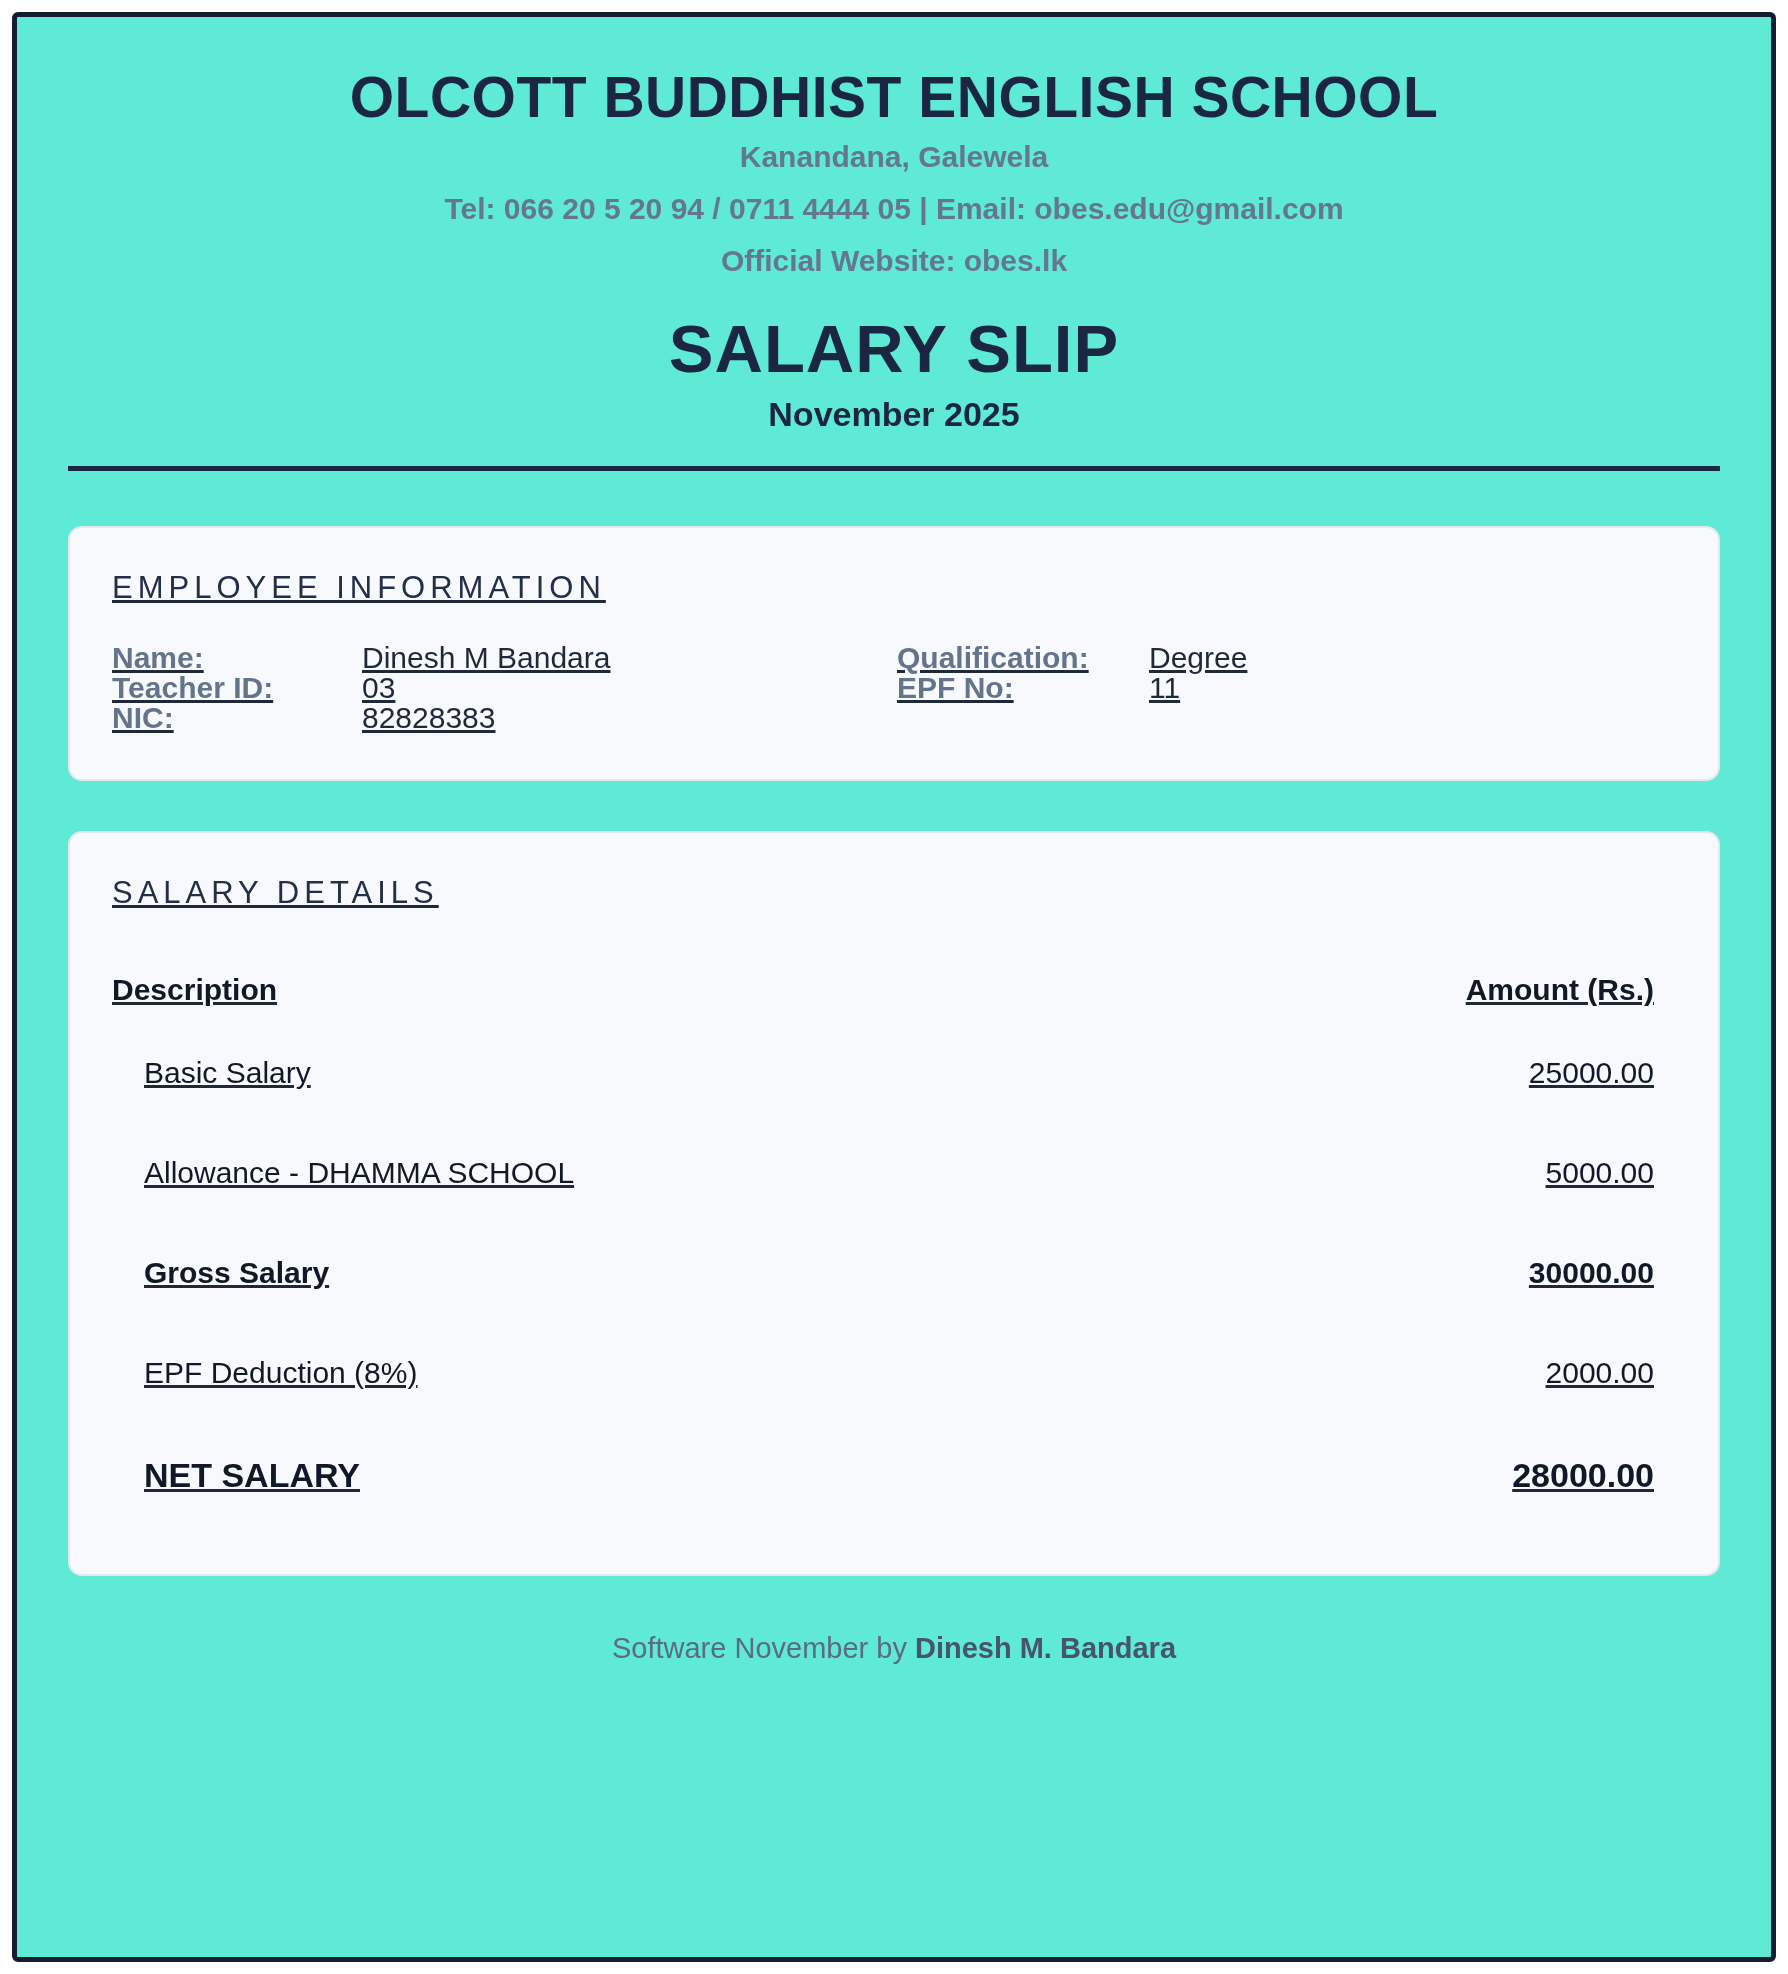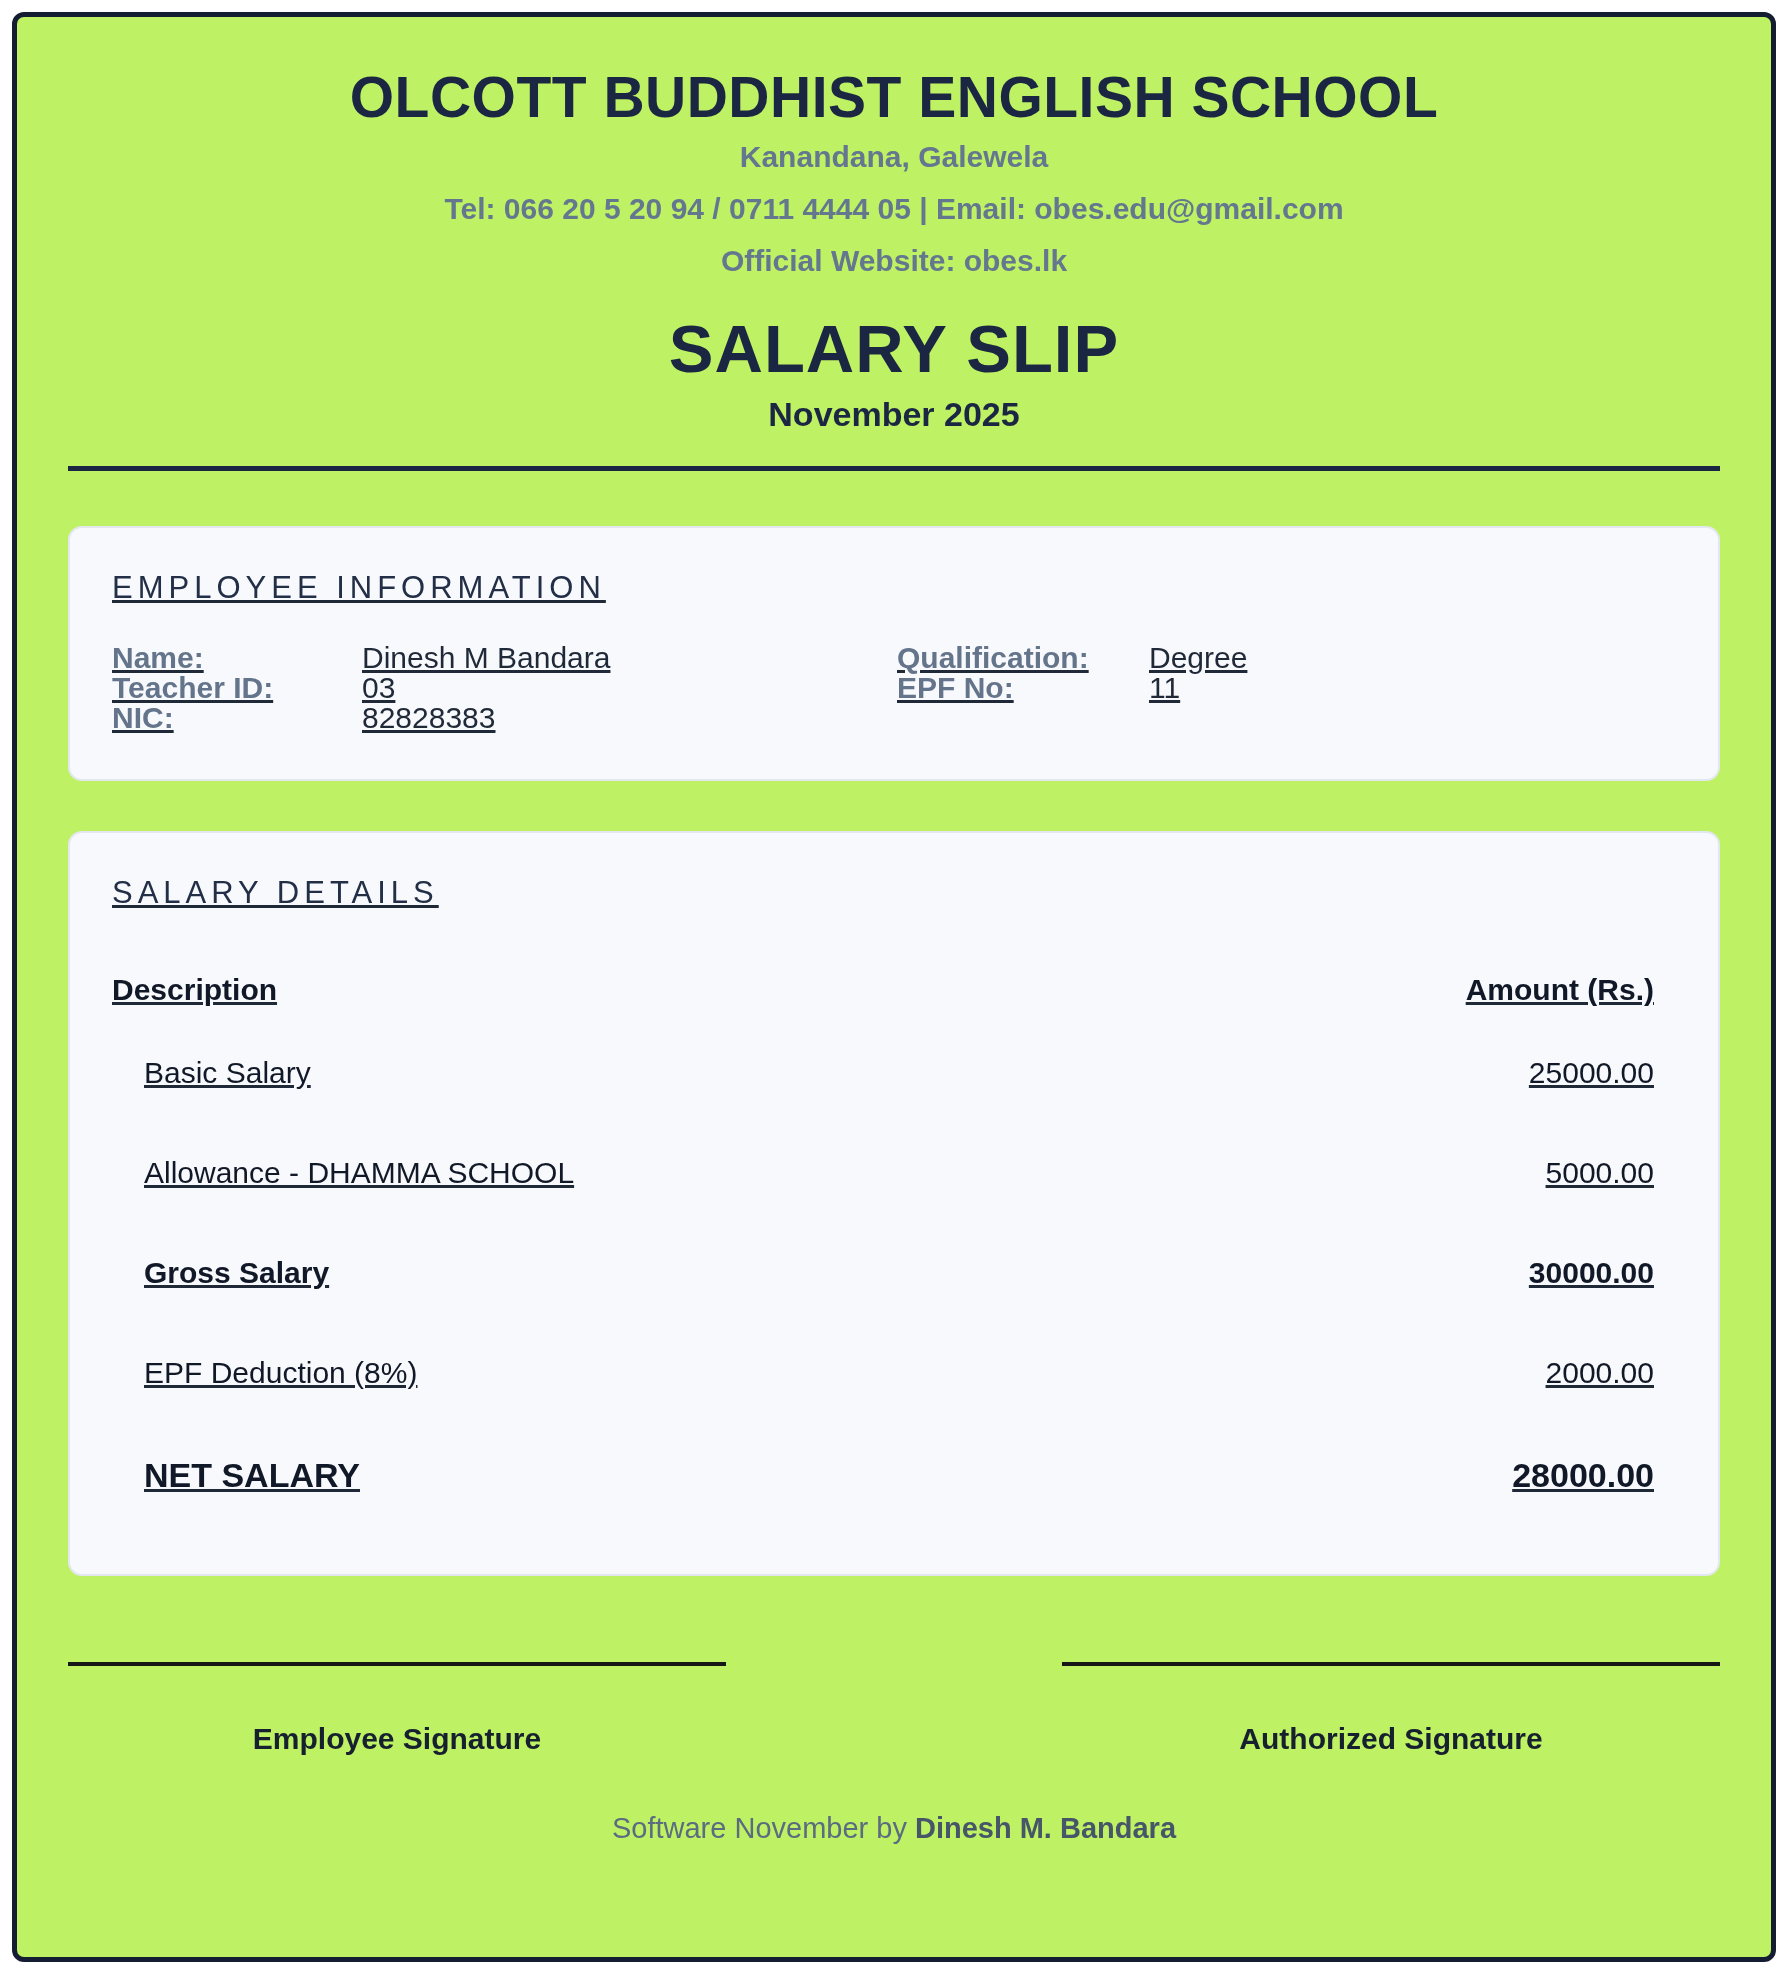--- a/index.html
+++ b/index.html
@@ -19,23 +19,23 @@
   html,body{background:#ffffff;}
   body{
     width:1788px;height:1974px;
     font-family:"Liberation Sans", sans-serif;
     color:var(--value);
   }
   .frame{
     margin:12px;
     width:1764px;height:1950px;
     border:5px solid var(--frame);
-    border-radius:12px;
+    border-radius:6px;
     padding:46px 51px 40px 51px;
-    background:#bef264;
+    background:#5eead4;
     overflow:hidden;
   }
   
   .doc-header{text-align:center;}
   .school-name{
     font-size:57px;font-weight:800;color:var(--navy);
     letter-spacing:.5px;line-height:1.2;
   }
   .header-sub{
     font-size:30px;font-weight:600;color:var(--slate-head);
@@ -174,22 +174,18 @@
           <td class="amt">2000.00</td>
         </tr>
         <tr class="bold net">
           <td class="desc">NET SALARY</td>
           <td class="amt">28000.00</td>
         </tr>
       </tbody>
     </table>
   </div>
 
-  <div class="signatures">
-    <div class="sig-block">Employee Signature</div>
-    <div class="sig-block">Authorized Signature</div>
-  </div>
 
   <div class="doc-footer">
     <span>Software November by </span><span class="dev-name">Dinesh M. Bandara</span>
   </div>
 
 </div>
 
 </body></html>

